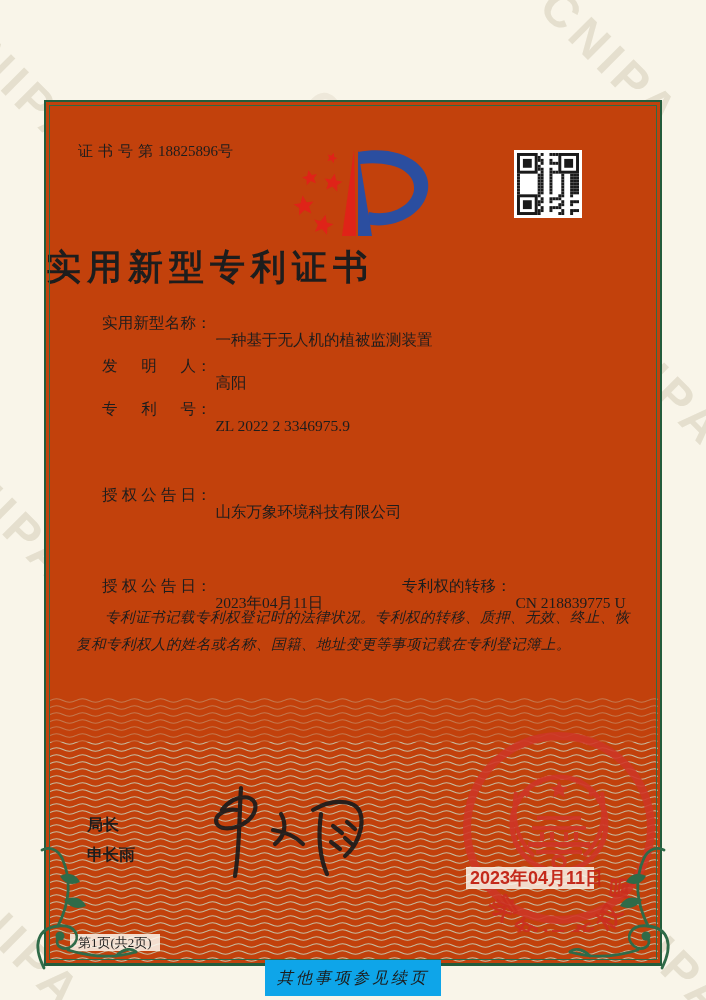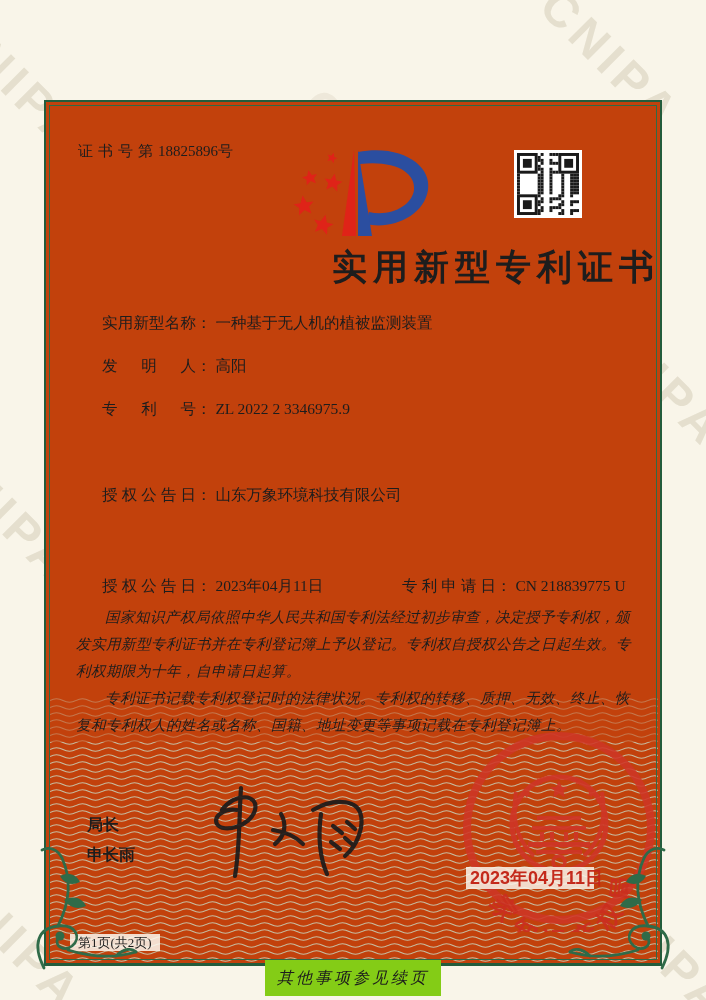--- a/index.html
+++ b/index.html
@@ -11,40 +11,40 @@
   .wm.faint{color:rgba(186,176,148,.18);}
   .frame{position:absolute;left:44px;top:100px;width:618px;height:866px;box-sizing:border-box;
          border:2px solid #235C3C;border-bottom-width:3px;background:#c2410c;}
   .frame-inner{position:absolute;inset:3px;border:1px solid #2E6B47;pointer-events:none;z-index:4;}
   .waves{position:absolute;left:4px;top:595px;z-index:0;}
   .certno{position:absolute;left:32px;top:40px;font-size:15px;z-index:2;}
   .certno .sp{letter-spacing:5px;}
   .logo{position:absolute;left:246px;top:36px;z-index:2;}
   .qrbox{position:absolute;left:468px;top:48px;width:62px;height:62px;background:#ffffff;
          padding:3px;z-index:2;}
-  .title{position:absolute;left:0;top:142px;width:100%;text-align:right;margin:0;
+  .title{position:absolute;left:0;top:142px;width:100%;text-align:left;margin:0;
          font-size:35px;font-weight:700;letter-spacing:6px;z-index:2;}
   .row{position:absolute;left:32px;width:560px;font-size:15.5px;line-height:25px;z-index:2;}
   .flabel{display:inline-block;width:94px;text-align:justify;text-align-last:justify;
           vertical-align:top;margin-left:24px;}
   .colon{vertical-align:top;}
-  .fvalue{display:inline-block;max-width:448px;vertical-align:top;}
+  .fvalue{display:inline-block;max-width:448px;vertical-align:top;margin-top:17px;}
   .grp2{position:absolute;left:300px;top:0;}
   .paras{position:absolute;left:30px;top:502px;width:558px;font-style:italic;
          font-size:14.5px;line-height:27px;z-index:2;}
   .paras p{margin:0;text-indent:2em;letter-spacing:0.5px;}
   .sigblock{position:absolute;left:41px;top:708px;z-index:2;
             font-family:"Liberation Sans","DejaVu Sans",sans-serif;font-size:16px;line-height:30px;font-weight:bold;}
   .signature{position:absolute;left:146px;top:678px;z-index:3;}
   .seal{position:absolute;left:406px;top:630px;z-index:3;opacity:.93;}
   .pagenum{position:absolute;left:0;top:832px;width:100%;text-align:left;font-size:13px;z-index:2;padding-left:24px;}
   .pagenum span{background:rgba(252,250,242,.85);padding:1px 8px;}
   .note{position:absolute;left:0;top:968px;width:100%;text-align:center;z-index:2;
         font-style:italic;font-size:16px;letter-spacing:3px;}
-  .note span{background:#84cc16;padding:10px 12px;}
+  .note span{background:#0ea5e9;padding:10px 12px;}
   .orn{position:absolute;top:840px;z-index:5;}
   .orn.bl{left:24px;}
   .orn.br{right:24px;transform:scaleX(-1);}
 </style>
 </head>
 <body>
 
 <div class="page">
 
   <span class="wm" style="left:-28px;top:0px;">CNIPA</span>
@@ -233,27 +233,26 @@
       <span class="fvalue">ZL 2022 2 3346975.9</span>
     </div>
     <div class="row" style="top:380px;">
       <span class="flabel">授权公告日</span><span class="colon">：</span>
       <span class="fvalue">山东万象环境科技有限公司</span>
     </div>
     <div class="row" style="top:471px;">
       <span class="flabel">授权公告日</span><span class="colon">：</span>
       <span class="fvalue">2023年04月11日</span>
       <span class="grp2">
-        <span class="flabel">专利申请日</span><span class="colon">：</span>
+        <span class="flabel">专利权的转移</span><span class="colon">：</span>
         <span class="fvalue">CN 218839775 U</span>
       </span>
     </div>
 
     <div class="paras">
-      <p>国家知识产权局依照中华人民共和国专利法经过初步审查，决定授予专利权，颁发实用新型专利证书并在专利登记簿上予以登记。专利权自授权公告之日起生效。专利权期限为十年，自申请日起算。</p>
       <p>专利证书记载专利权登记时的法律状况。专利权的转移、质押、无效、终止、恢复和专利权人的姓名或名称、国籍、地址变更等事项记载在专利登记簿上。</p>
     </div>
 
     <div class="sigblock">
       <div>局长</div>
       <div>申长雨</div>
     </div>
 
     <svg class="signature" width="180" height="100" viewBox="0 0 170 100">
       <g fill="none" stroke="#1c1c1c" stroke-width="4.2" stroke-linecap="round" opacity="0.92">

